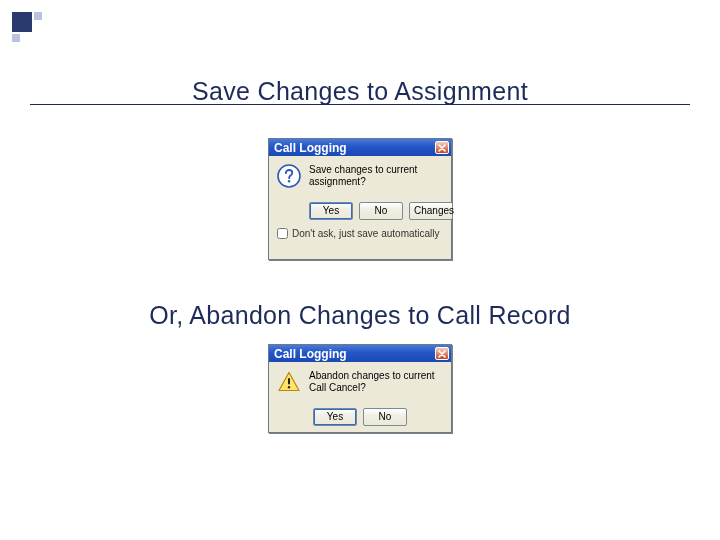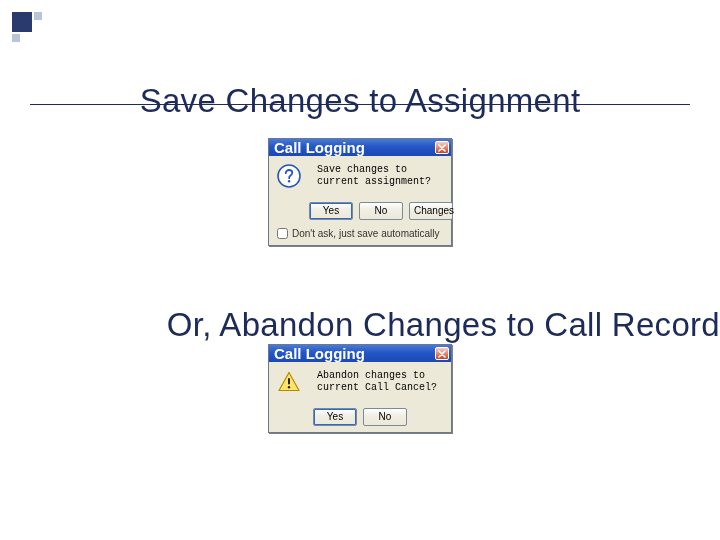--- a/index.html
+++ b/index.html
@@ -45,26 +45,26 @@
     right: 30px;
     height: 1px;
     background: #1d2b5a;
   }
 
   .heading {
     position: absolute;
     left: 0; right: 0;
     text-align: center;
     color: #1d2b5a;
-    font-size: 33px;
+    font-size: 25px;
     font-weight: 400;
     letter-spacing: 0.3px;
   }
   .heading-1 { top: 60px; }
-  .heading-2 { top: 284px; text-align: right; }
+  .heading-2 { top: 284px; }
 
   
   .dialog {
     position: absolute;
     left: 50%;
     transform: translateX(-50%);
     background: #ece9d8; 
     border: 1px solid #6a7a8a;
     box-shadow: 1px 1px 0 #808080;
     font-family: Tahoma, Verdana, sans-serif;
@@ -80,42 +80,41 @@
     justify-content: space-between;
     height: 17px;
     padding: 0 2px 0 5px;
     background: linear-gradient(to bottom, #4a79d6 0%, #2456c7 45%, #1b49b5 100%);
     color: #fff;
     font-weight: bold;
   }
   .titlebar .title-text {
     white-space: nowrap;
     overflow: hidden;
-    font-size: 15px;
+    font-size: 12px;
   }
   .close-btn {
     width: 14px;
     height: 13px;
     display: flex;
     align-items: center;
     justify-content: center;
     background: linear-gradient(to bottom,#f0d0c6,#e07a5e 60%,#c24524);
     border: 1px solid #fff;
     border-radius: 2px;
     box-sizing: border-box;
     cursor: default;
   }
   .close-btn svg { display: block; }
 
   .dlg-body {
     display: flex;
     align-items: center;
-    gap: 16px;
+    gap: 8px;
     padding: 8px 10px 6px 8px;
-    font-family: Liberation Mono, monospace;
   }
 
   .icon-circle {
     width: 24px;
     height: 24px;
     flex: 0 0 24px;
   }
 
   .msg {
     font-size: 10px;
@@ -144,21 +143,21 @@
     cursor: default;
   }
   .xp-btn.default {
     box-shadow: 0 0 0 1px #3169c6 inset;
   }
 
   .check-row {
     display: flex;
     align-items: center;
     gap: 4px;
-    padding: 2px 8px 6px 8px;
+    padding: 2px 8px 20px 8px;
     font-size: 10px;
     color: #333;
   }
   .check-row input {
     width: 11px;
     height: 11px;
     margin: 0;
   }
 </style>
 </head>

